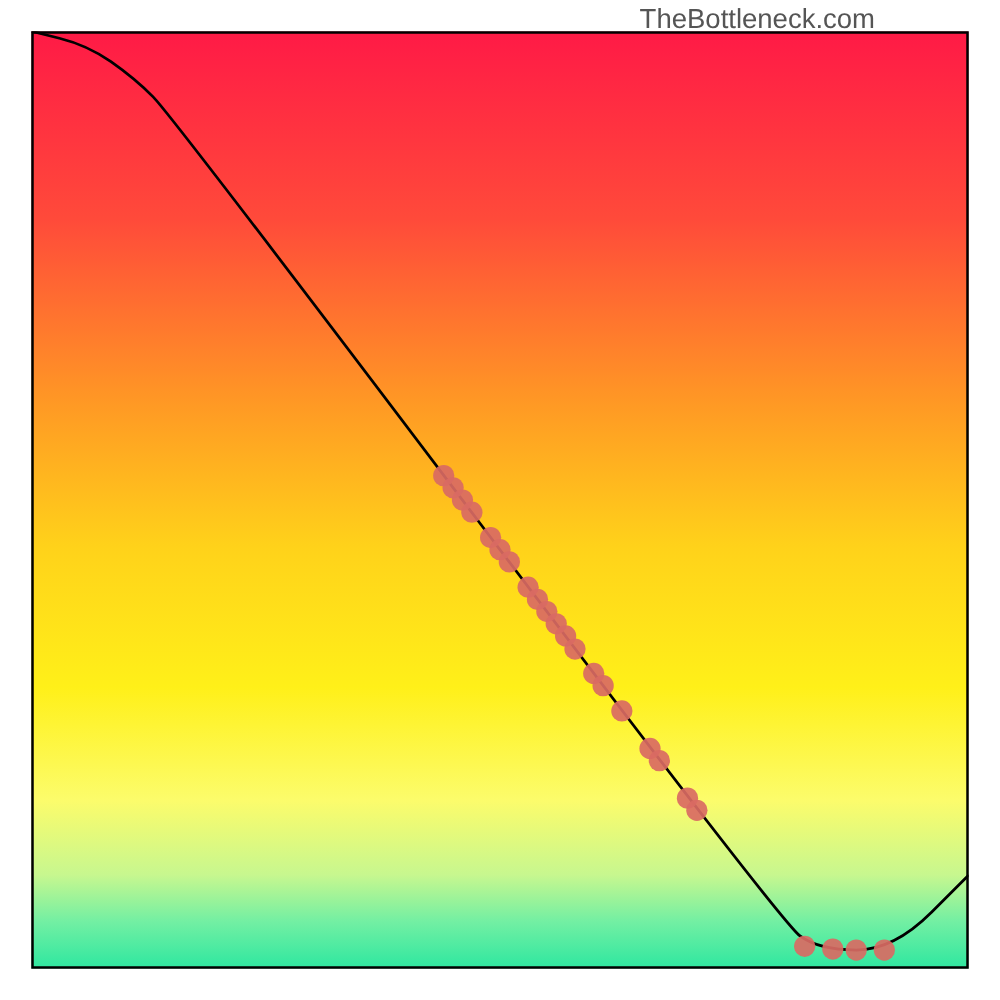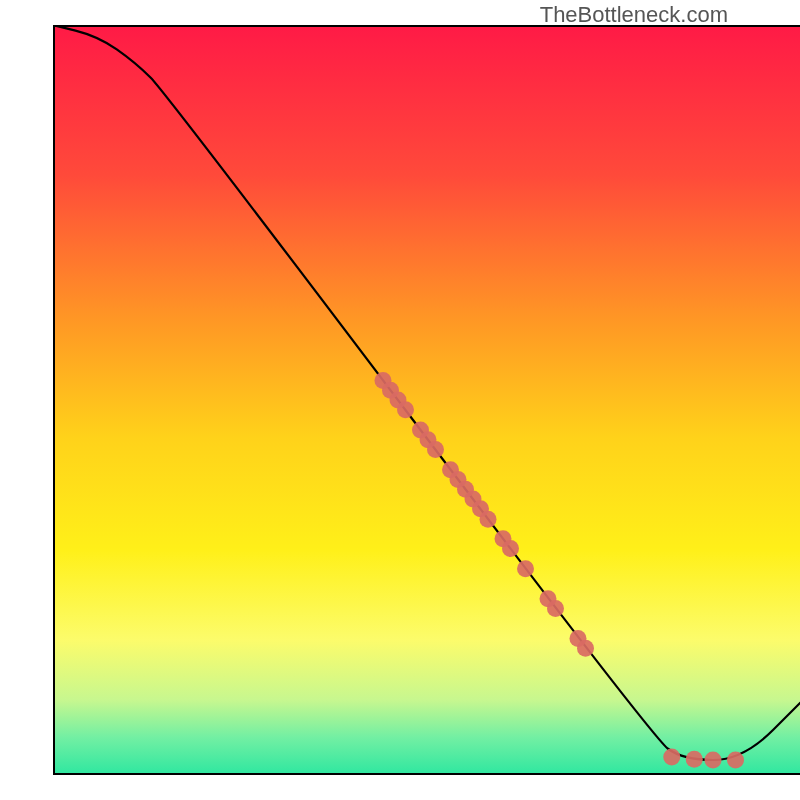--- a/index.html
+++ b/index.html
@@ -8,21 +8,20 @@
     width: 800px;
     height: 800px;
     overflow: hidden;
     background: #ffffff;
     font-family: Arial, Helvetica, sans-serif;
   }
   .chart-container {
     position: relative;
     width: 720px;
     height: 800px;
-    margin-left: 28px;
   }
   .plot-area {
     position: absolute;
     left: 25px;
     top: 25px;
     width: 750px;
     height: 750px;
     box-sizing: border-box;
     overflow: hidden;
   }

